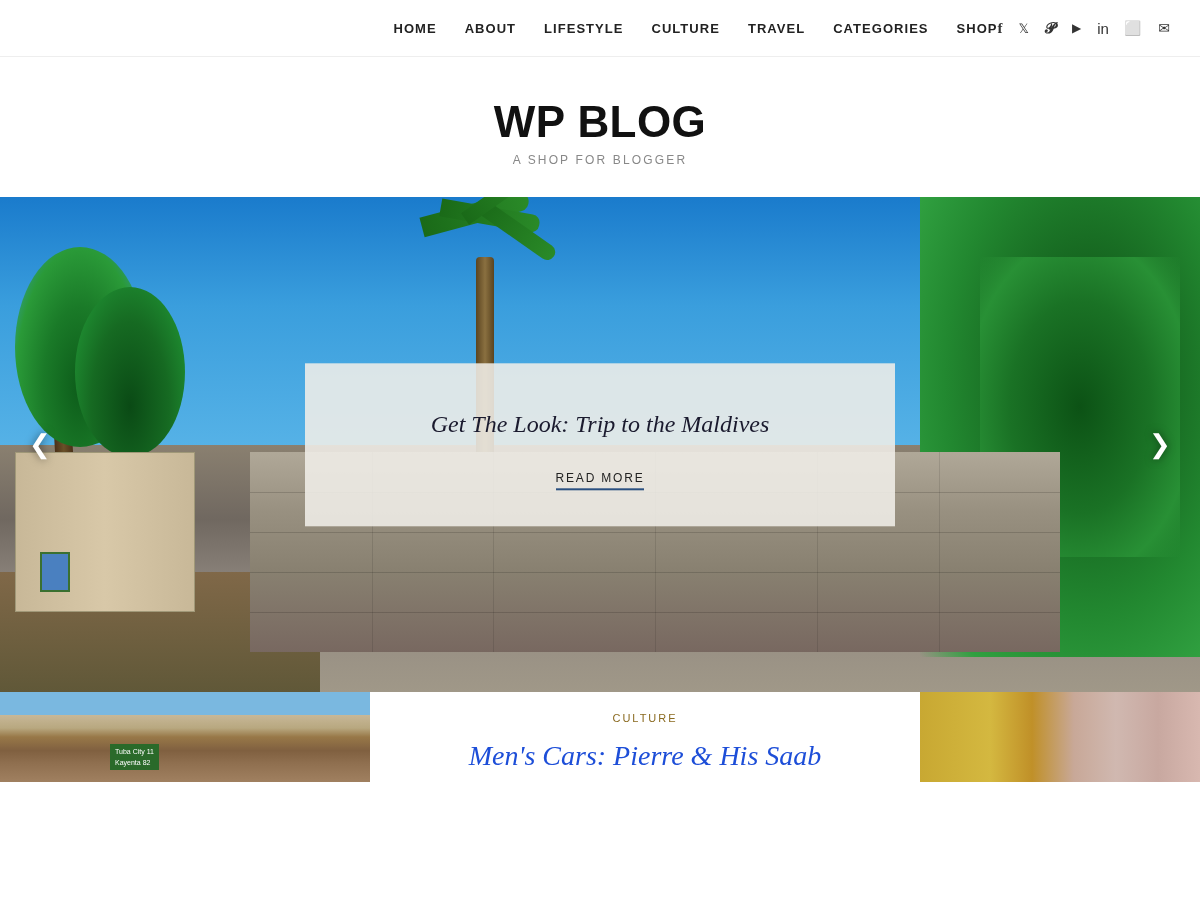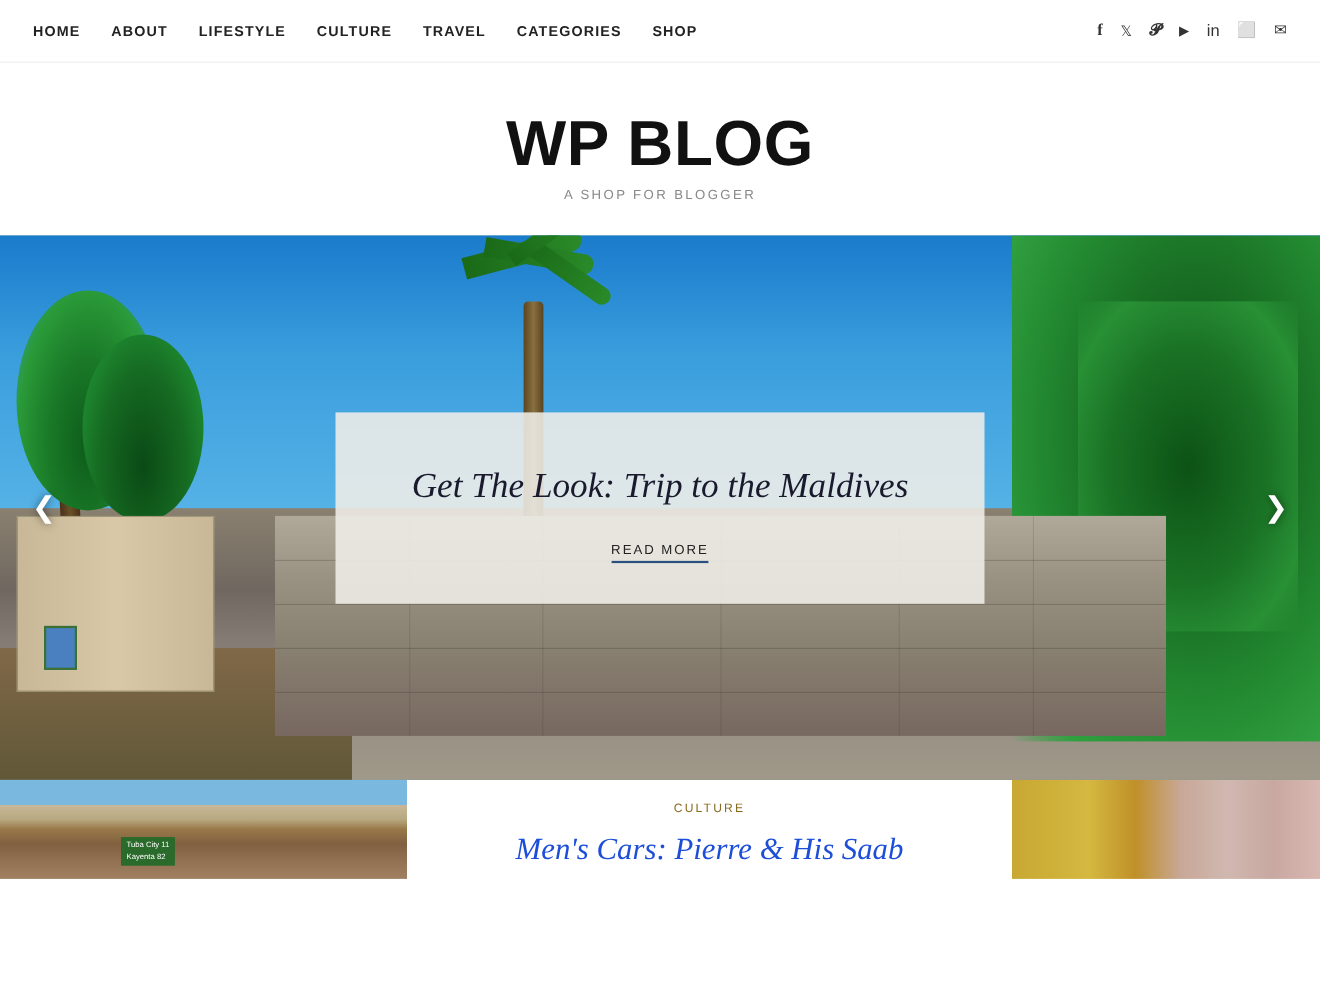--- a/index.html
+++ b/index.html
@@ -2,21 +2,21 @@
 <html><head>
   <meta charset="utf-8">
   <style>
     * { margin: 0; padding: 0; box-sizing: border-box; }
     body { font-family: 'Georgia', serif; background: #fff; color: #222; width: 1200px; }
 
     
     nav {
       display: flex;
       align-items: center;
-      justify-content: space-between;
+      justify-content: flex-end;
       padding: 0 30px;
       height: 57px;
       border-bottom: 1px solid #eee;
     }
     .nav-links {
       display: flex;
       gap: 28px;
       align-items: center;
     }
     .nav-links a {
@@ -39,21 +39,21 @@
       cursor: pointer;
     }
 
     
     .site-header {
       text-align: center;
       padding: 40px 0 30px;
     }
     .site-title {
       font-family: Arial Black, Arial, sans-serif;
-      font-size: 58px;
+      font-size: 44px;
       font-weight: 900;
       letter-spacing: 0.01em;
       color: #111;
     }
     .site-tagline {
       font-family: Arial, sans-serif;
       font-size: 12px;
       letter-spacing: 0.18em;
       color: #888;
       margin-top: 6px;
@@ -93,21 +93,21 @@
       top: 50%;
       left: 50%;
       transform: translate(-50%, -50%);
       width: 590px;
       background: rgba(240, 238, 232, 0.88);
       padding: 45px 50px 40px;
       text-align: center;
     }
     .hero-title {
       font-family: Georgia, serif;
-      font-size: 32px;
+      font-size: 24px;
       font-weight: 400;
       color: #1a1a2e;
       line-height: 1.35;
       margin-bottom: 28px;
       font-style: italic;
     }
     .hero-read-more {
       font-family: Arial, sans-serif;
       font-size: 12px;
       letter-spacing: 0.15em;

